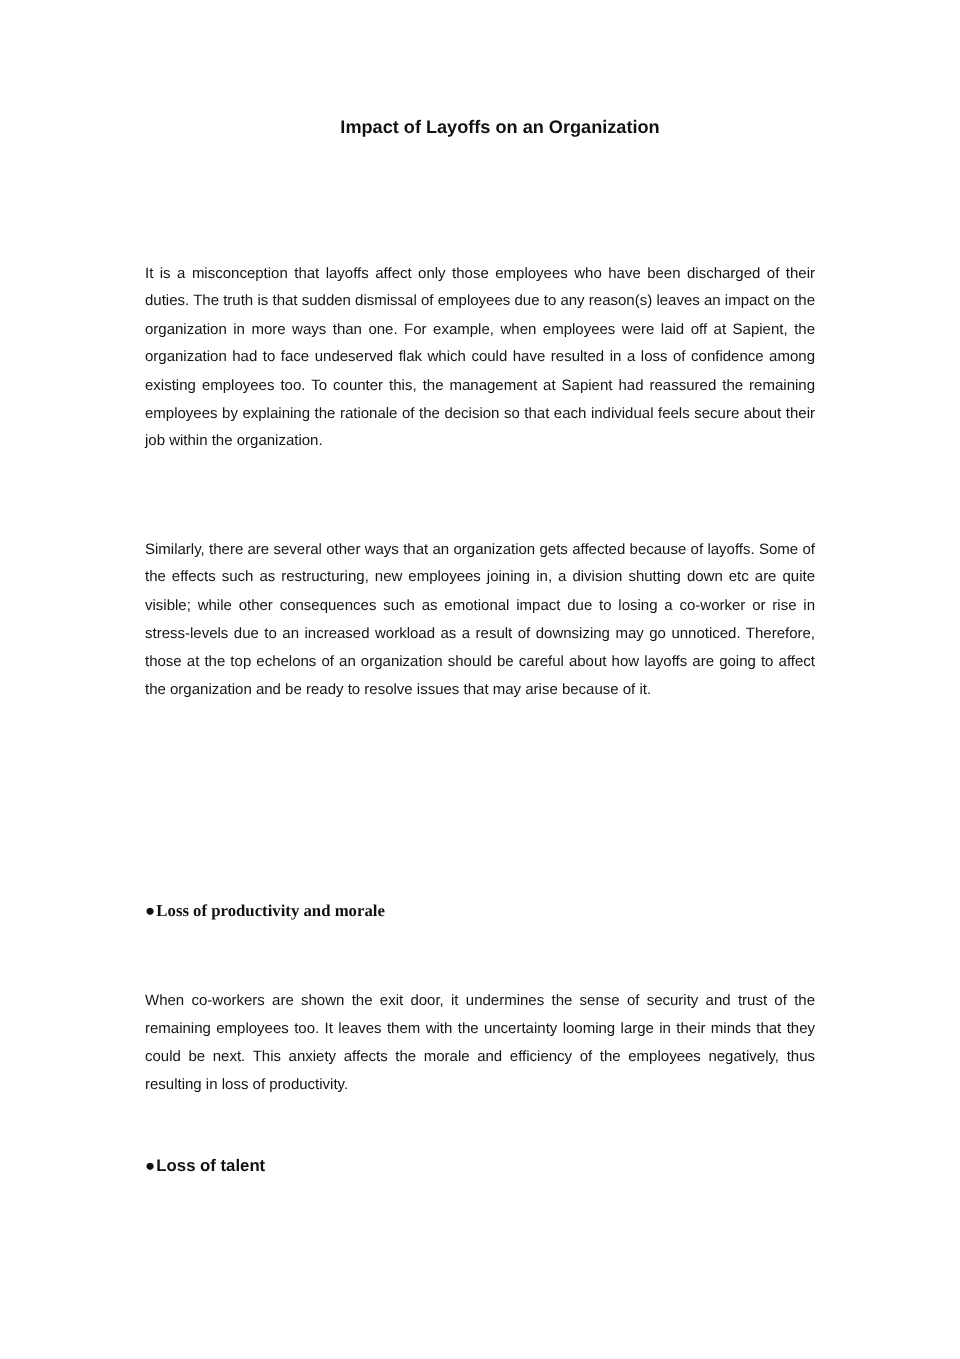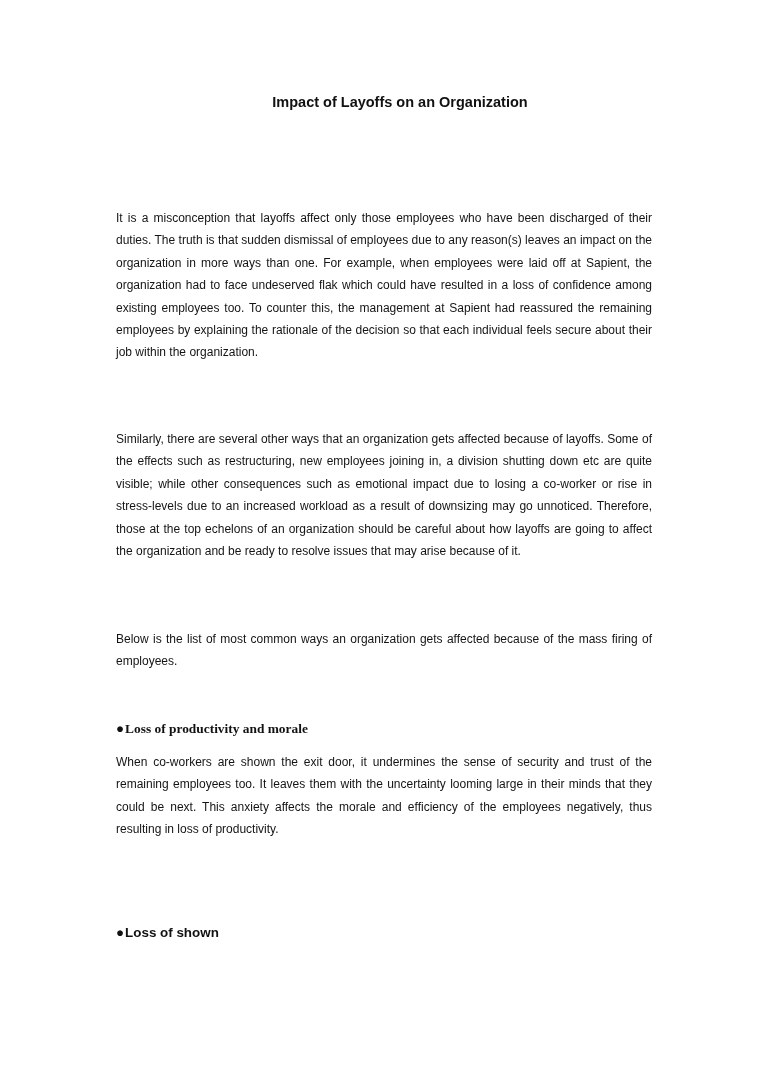--- a/index.html
+++ b/index.html
@@ -63,25 +63,24 @@
 <body>
 
 <div class="page">
 
   <div class="title">Impact of Layoffs on an Organization</div>
 
   <p class="para last-left" style="top:207px;">It is a misconception that layoffs affect only those employees who have been discharged of their duties. The truth is that sudden dismissal of employees due to any reason(s) leaves an impact on the organization in more ways than one. For example, when employees were laid off at Sapient, the organization had to face undeserved flak which could have resulted in a loss of confidence among existing employees too. To counter this, the management at Sapient had reassured the remaining employees by explaining the rationale of the decision so that each individual feels secure about their job within the organization.</p>
 
   <p class="para last-left" style="top:428px;">Similarly, there are several other ways that an organization gets affected because of layoffs. Some of the effects such as restructuring, new employees joining in, a division shutting down etc are quite visible; while other consequences such as emotional impact due to losing a co-worker or rise in stress-levels due to an increased workload as a result of downsizing may go unnoticed. Therefore, those at the top echelons of an organization should be careful about how layoffs are going to affect the organization and be ready to resolve issues that may arise because of it.</p>
 
-  <p class="para last-left" style="top:628px;">Below is the list of most common ways an organization gets affected because of the mass firing of employees.</p>
 
   <div class="heading" style="top:721px;font-family:Liberation Serif, serif;">
     <span class="bullet">●</span><span>Loss of productivity and morale</span>
   </div>
 
-  <p class="para last-left" style="top:751px;">When co-workers are shown the exit door, it undermines the sense of security and trust of the remaining employees too. It leaves them with the uncertainty looming large in their minds that they could be next. This anxiety affects the morale and efficiency of the employees negatively, thus resulting in loss of productivity.</p>
+  <p class="para last-left" style="top:789px;">When co-workers are shown the exit door, it undermines the sense of security and trust of the remaining employees too. It leaves them with the uncertainty looming large in their minds that they could be next. This anxiety affects the morale and efficiency of the employees negatively, thus resulting in loss of productivity.</p>
 
   <div class="heading" style="top:925px;">
-    <span class="bullet">●</span><span>Loss of shown</span>
+    <span class="bullet">●</span><span>Loss of talent</span>
   </div>
 
 </div>
 
 </body></html>

